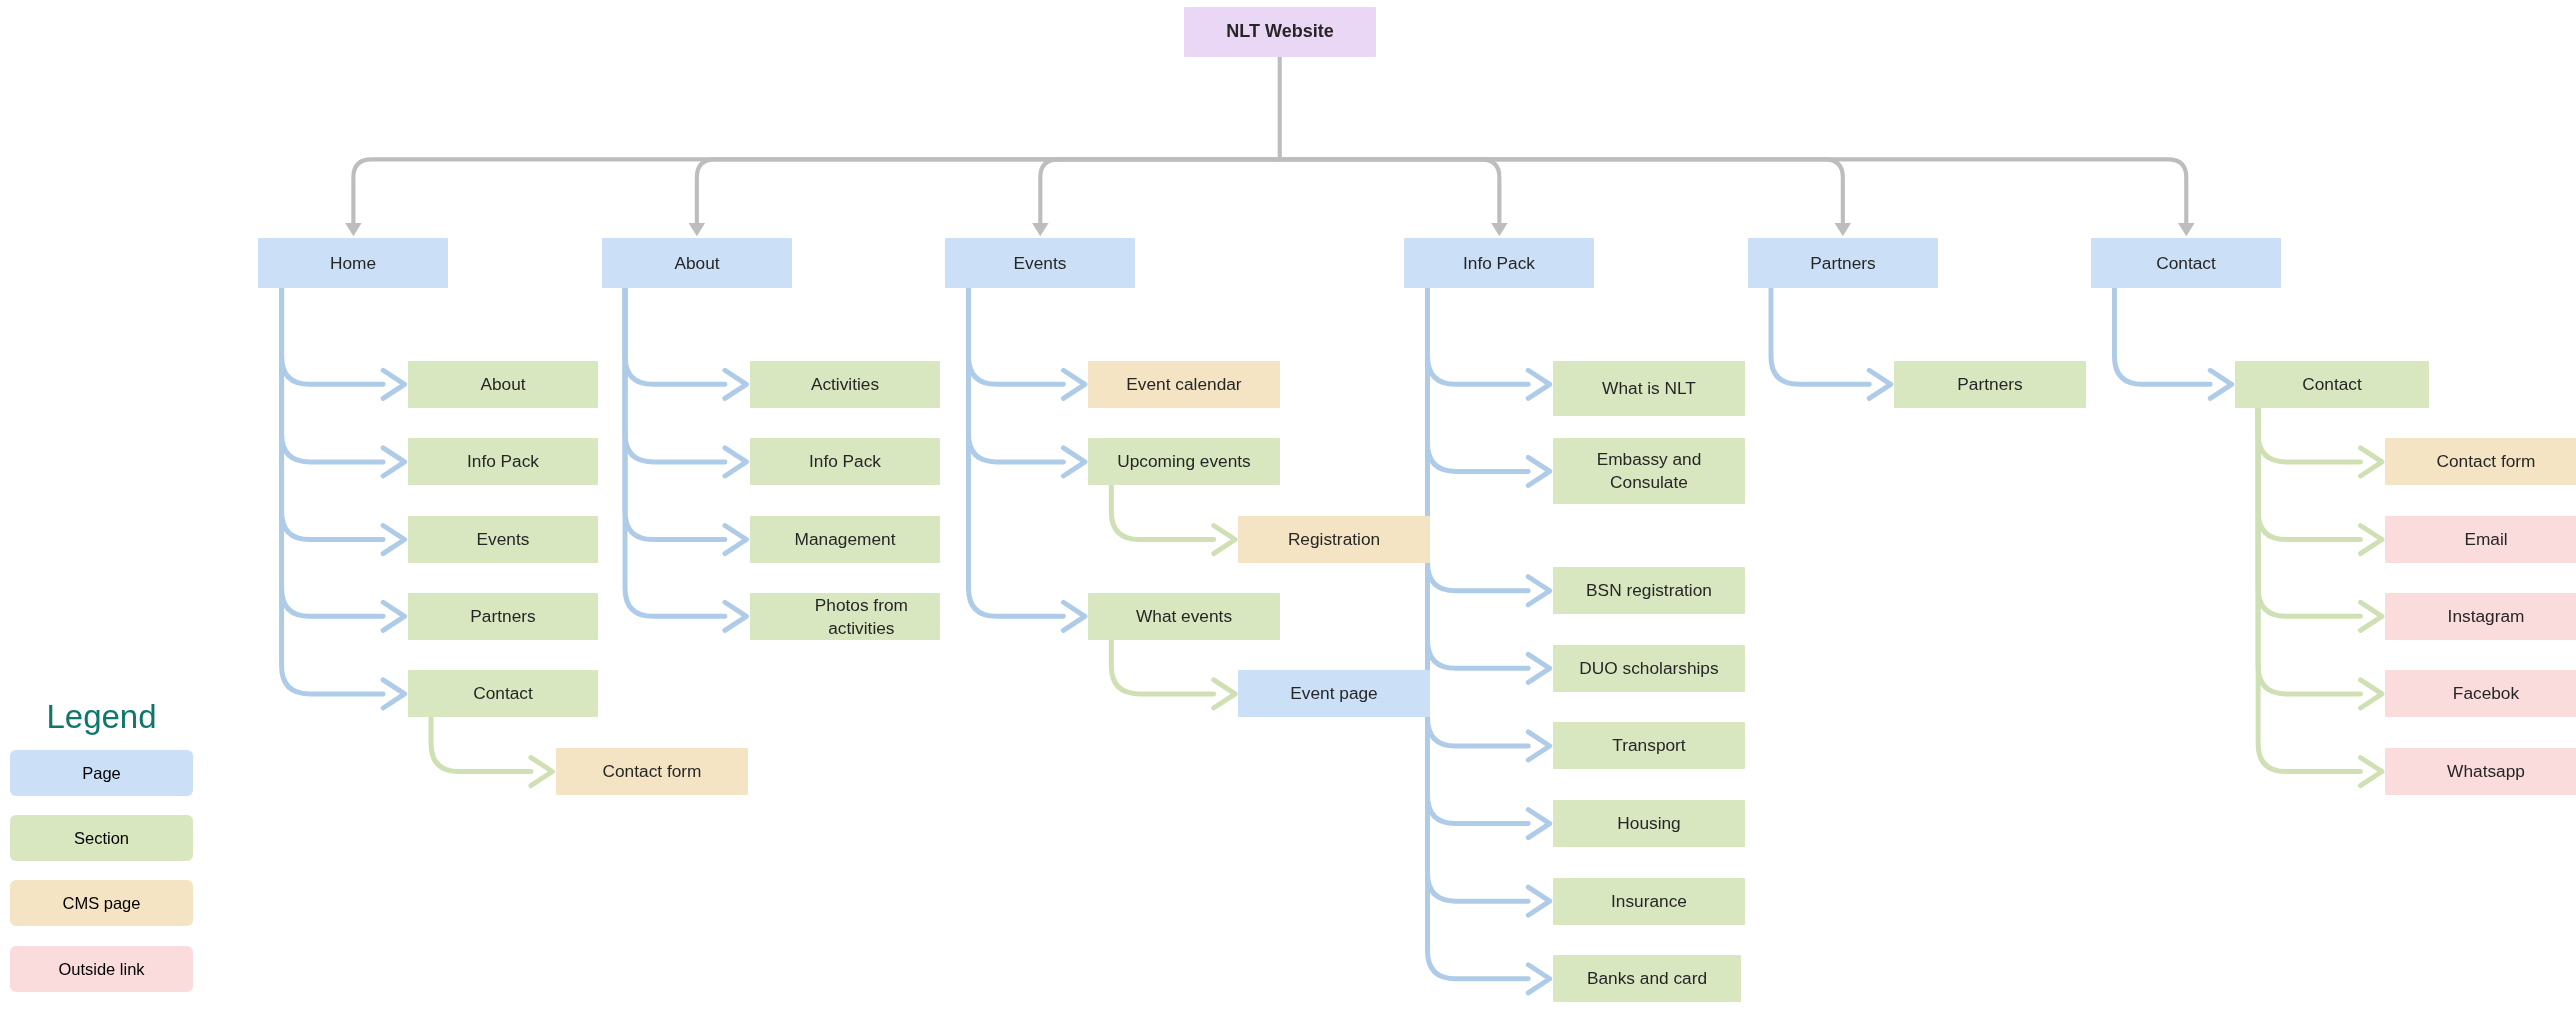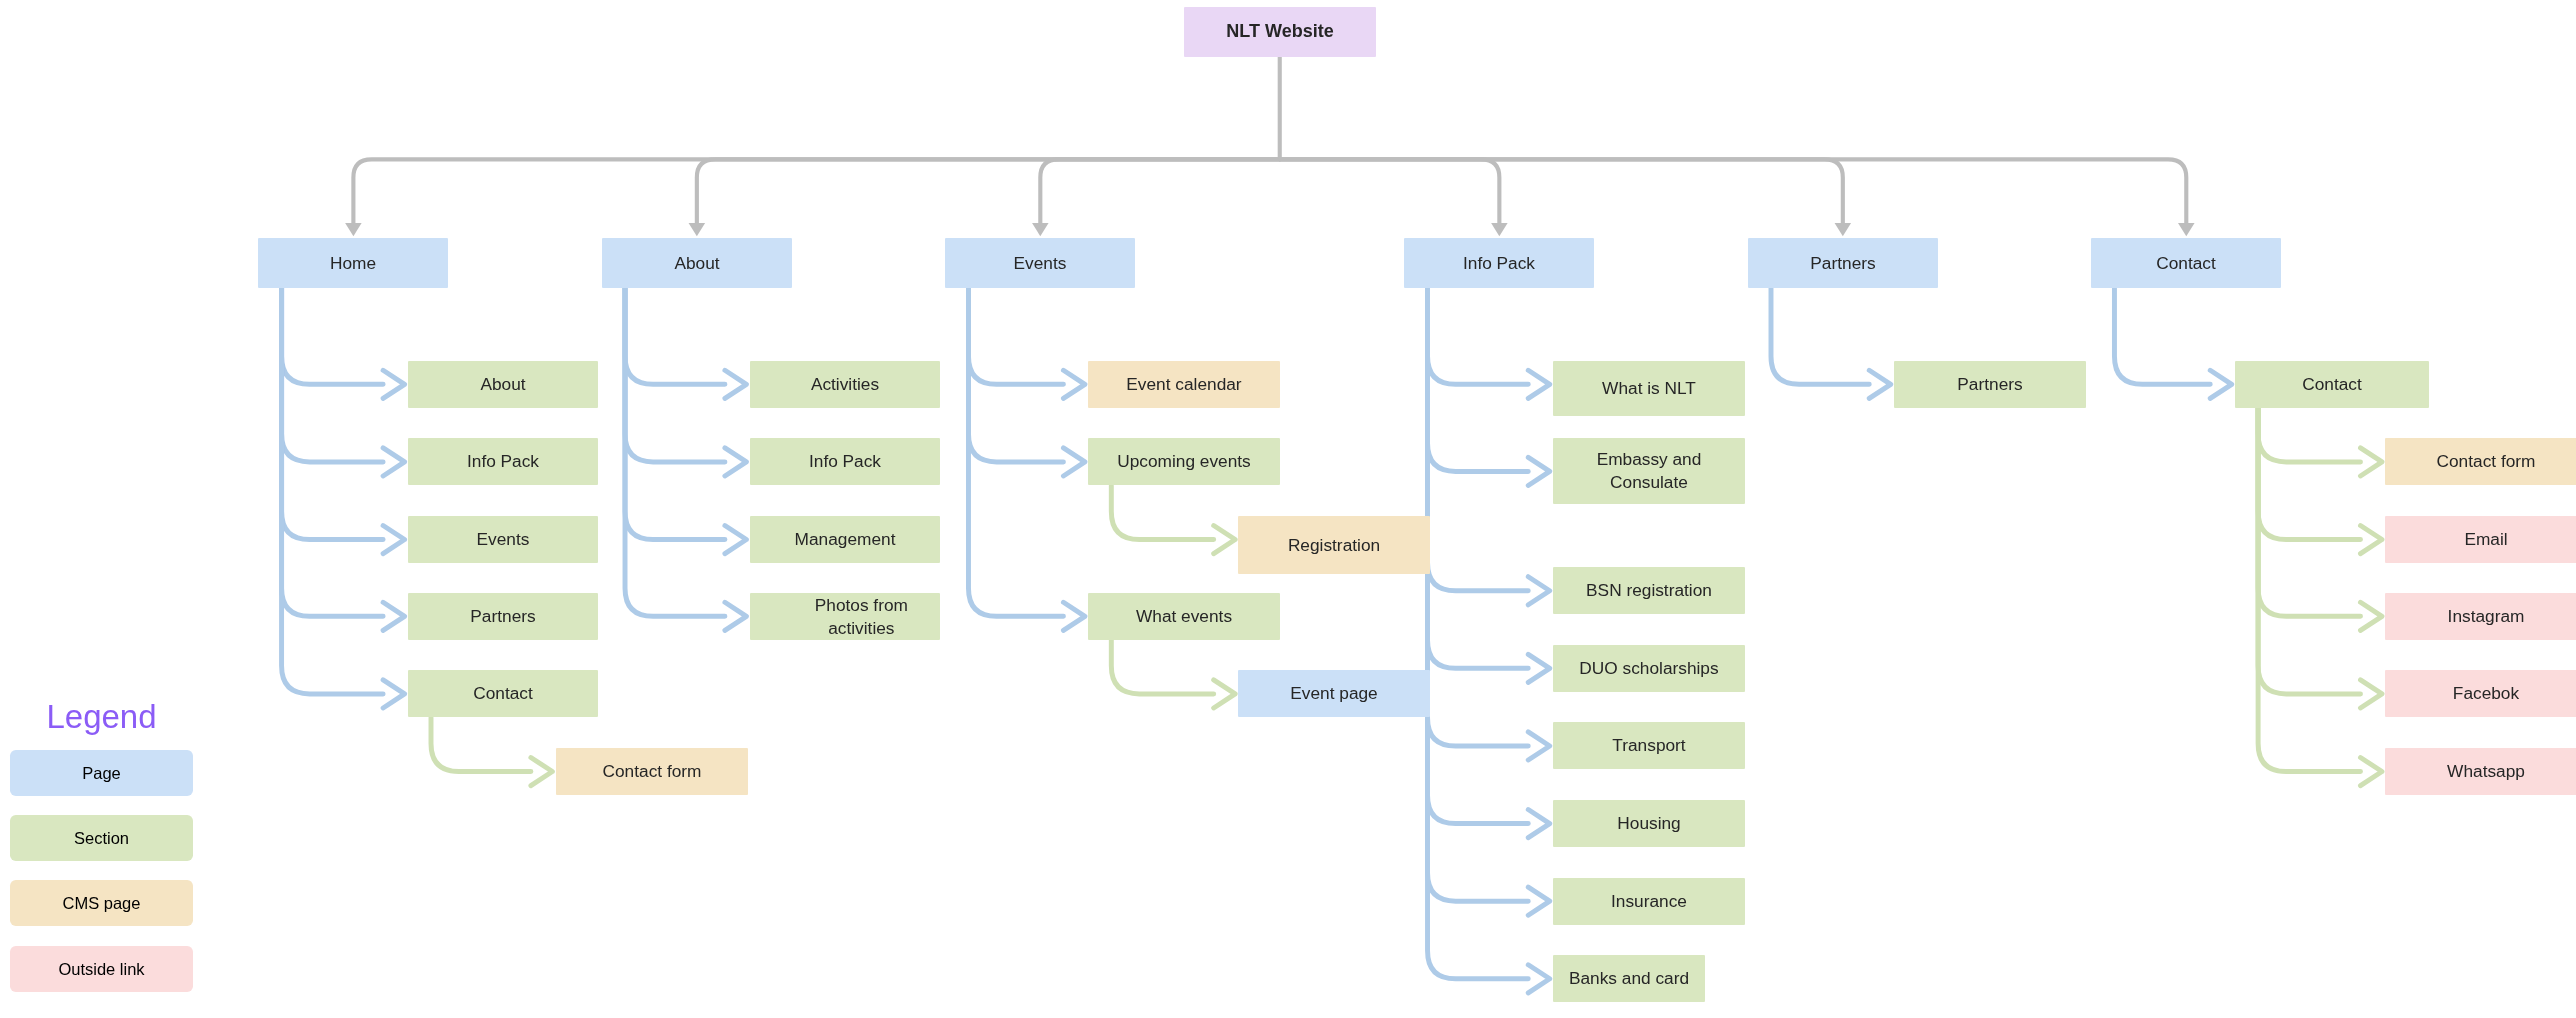--- a/index.html
+++ b/index.html
@@ -51,21 +51,21 @@
     position: absolute;
     z-index: 4;
   }
   #legend-title {
     position: absolute;
     left: 0;
     top: 0;
     width: 203px;
     text-align: center;
     font-size: 33px;
-    color: #8b5cf6;
+    color: #0f766e;
   }
   .legend-item {
     position: absolute;
     left: 10px;
     width: 183px;
     height: 46px;
     box-sizing: border-box;
     display: flex;
     align-items: center;
     justify-content: center;
@@ -166,32 +166,32 @@
       <div class="node type-section" style="left: 408px; top: 516px; width: 190px; height: 47px;">Events</div>
       <div class="node type-section" style="left: 408px; top: 593px; width: 190px; height: 47px;">Partners</div>
       <div class="node type-section" style="left: 408px; top: 670px; width: 190px; height: 47px;">Contact</div>
       <div class="node type-cms" style="left: 556px; top: 748px; width: 192px; height: 47px;">Contact form</div>
       <div class="node type-section" style="left: 750px; top: 361px; width: 190px; height: 47px;">Activities</div>
       <div class="node type-section" style="left: 750px; top: 438px; width: 190px; height: 47px;">Info Pack</div>
       <div class="node type-section" style="left: 750px; top: 516px; width: 190px; height: 47px;">Management</div>
       <div class="node type-section" style="left: 750px; top: 593px; width: 190px; height: 47px; padding-left: 41px;">Photos from activities</div>
       <div class="node type-cms" style="left: 1088px; top: 361px; width: 192px; height: 47px;">Event calendar</div>
       <div class="node type-section" style="left: 1088px; top: 438px; width: 192px; height: 47px;">Upcoming events</div>
-      <div class="node type-cms" style="left: 1238px; top: 516px; width: 192px; height: 58px;">Registration</div>
+      <div class="node type-cms" style="left: 1238px; top: 516px; width: 192px; height: 47px;">Registration</div>
       <div class="node type-section" style="left: 1088px; top: 593px; width: 192px; height: 47px;">What events</div>
       <div class="node type-page" style="left: 1238px; top: 670px; width: 192px; height: 47px;">Event page</div>
       <div class="node type-section" style="left: 1553px; top: 361px; width: 192px; height: 55px; text-align: center;">What is NLT</div>
       <div class="node type-section" style="left: 1553px; top: 438px; width: 192px; height: 66px;">Embassy and
 Consulate</div>
       <div class="node type-section" style="left: 1553px; top: 567px; width: 192px; height: 47px;">BSN registration</div>
       <div class="node type-section" style="left: 1553px; top: 645px; width: 192px; height: 47px;">DUO scholarships</div>
       <div class="node type-section" style="left: 1553px; top: 722px; width: 192px; height: 47px;">Transport</div>
       <div class="node type-section" style="left: 1553px; top: 800px; width: 192px; height: 47px;">Housing</div>
       <div class="node type-section" style="left: 1553px; top: 878px; width: 192px; height: 47px;">Insurance</div>
-      <div class="node type-section" style="left: 1553px; top: 955px; width: 152px; height: 47px;">Banks and card</div>
+      <div class="node type-section" style="left: 1553px; top: 955px; width: 188px; height: 47px;">Banks and card</div>
       <div class="node type-section" style="left: 1894px; top: 361px; width: 192px; height: 47px;">Partners</div>
       <div class="node type-section" style="left: 2235px; top: 361px; width: 194px; height: 47px;">Contact</div>
       <div class="node type-cms" style="left: 2385px; top: 438px; width: 202px; height: 47px;">Contact form</div>
       <div class="node type-link" style="left: 2385px; top: 516px; width: 202px; height: 47px;">Email</div>
       <div class="node type-link" style="left: 2385px; top: 593px; width: 202px; height: 47px;">Instagram</div>
       <div class="node type-link" style="left: 2385px; top: 670px; width: 202px; height: 47px;">Facebok</div>
       <div class="node type-link" style="left: 2385px; top: 748px; width: 202px; height: 47px;">Whatsapp</div>
     </div>
   <div id="legend" style="left: 0px; top: 698px;">
     <div id="legend-title">Legend</div>

